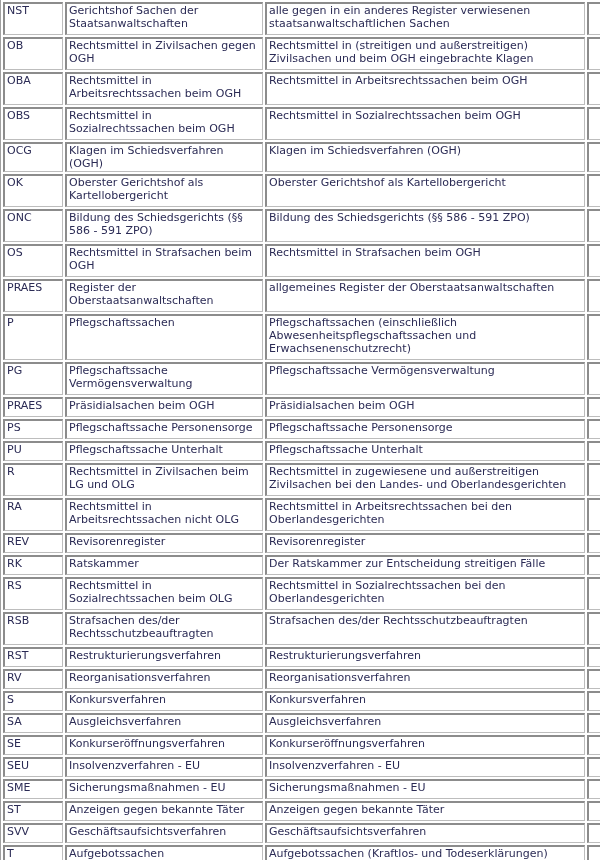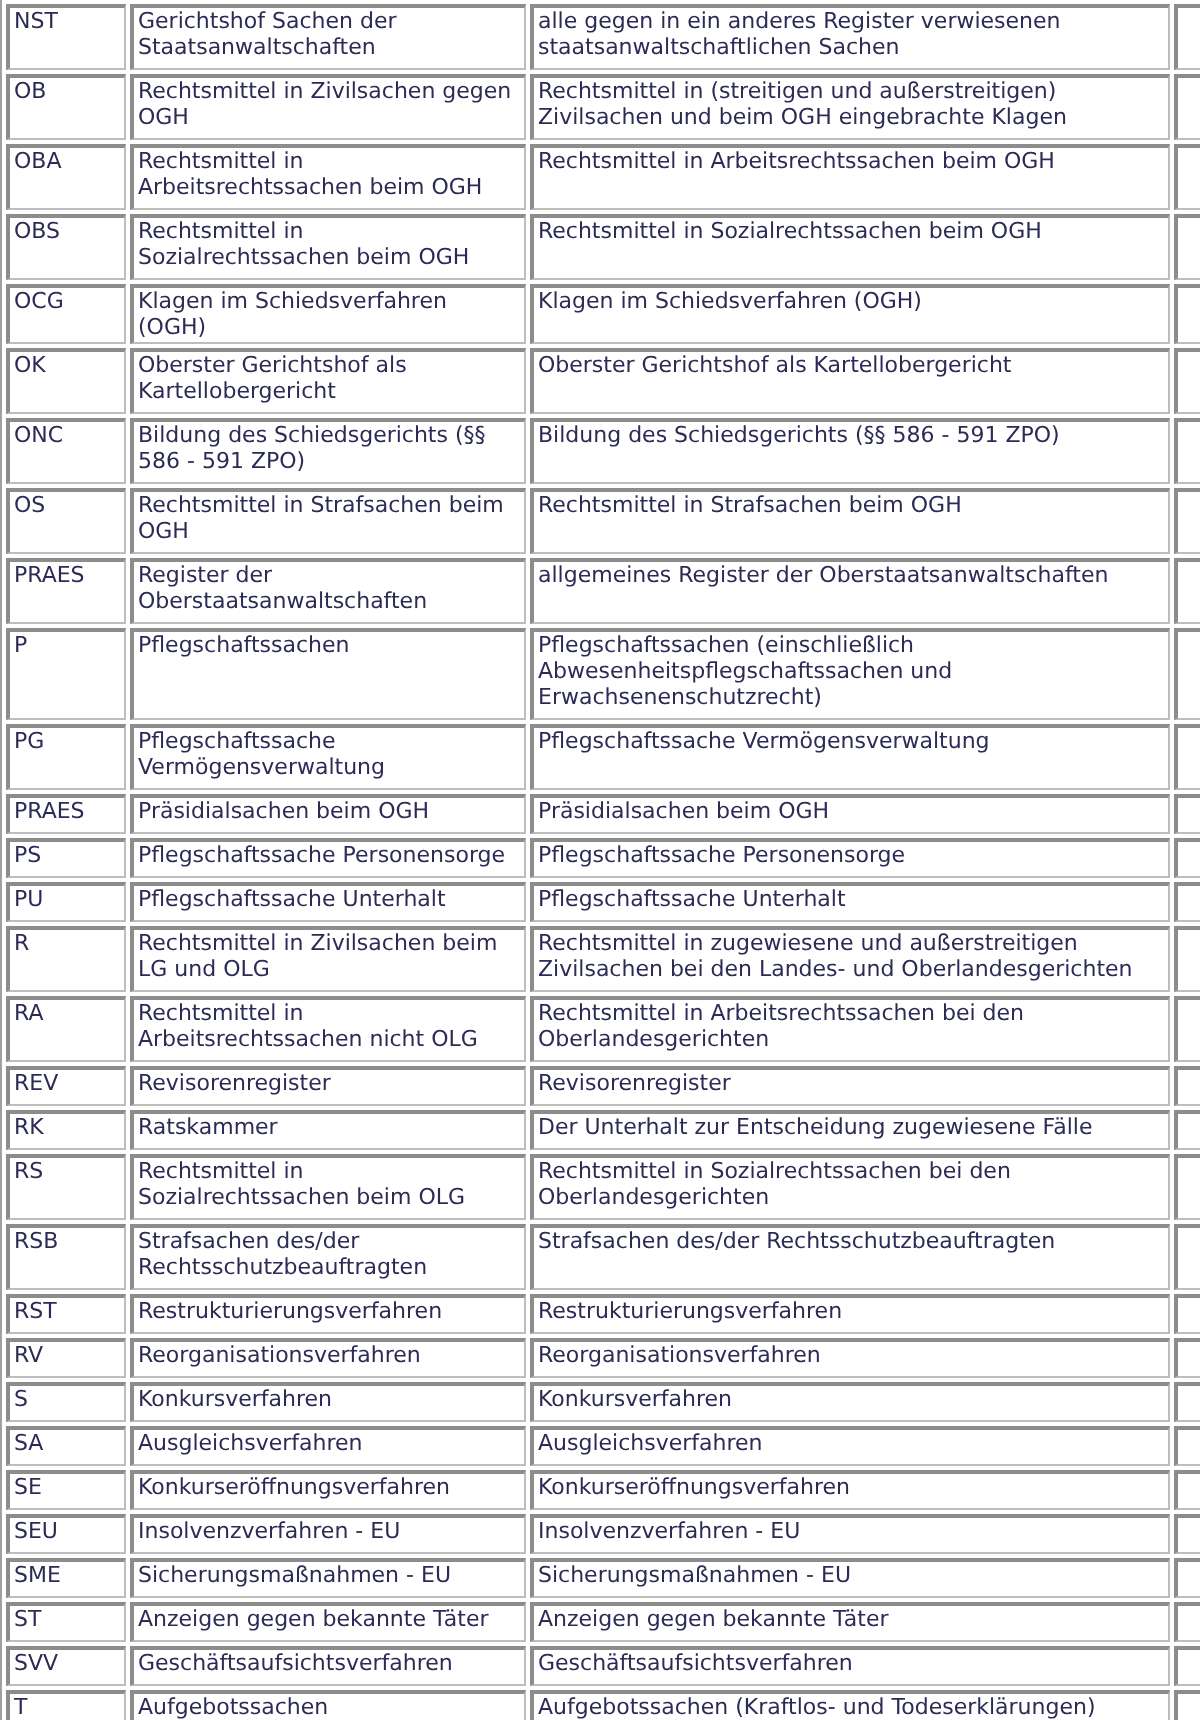--- a/index.html
+++ b/index.html
@@ -162,21 +162,21 @@
         </tr>
         <tr class="h1">
           <td class="code">REV</td>
           <td>Revisorenregister</td>
           <td>Revisorenregister</td>
           <td class="edge"></td>
         </tr>
         <tr class="h1">
           <td class="code">RK</td>
           <td>Ratskammer</td>
-          <td>Der Unterhalt zur Entscheidung zugewiesene Fälle</td>
+          <td>Der Ratskammer zur Entscheidung streitigen Fälle</td>
           <td class="edge"></td>
         </tr>
         <tr class="h2">
           <td class="code">RS</td>
           <td>Rechtsmittel in Sozialrechtssachen beim OLG</td>
           <td>Rechtsmittel in Sozialrechtssachen bei den Oberlandesgerichten</td>
           <td class="edge"></td>
         </tr>
         <tr class="h2">
           <td class="code">RSB</td>

